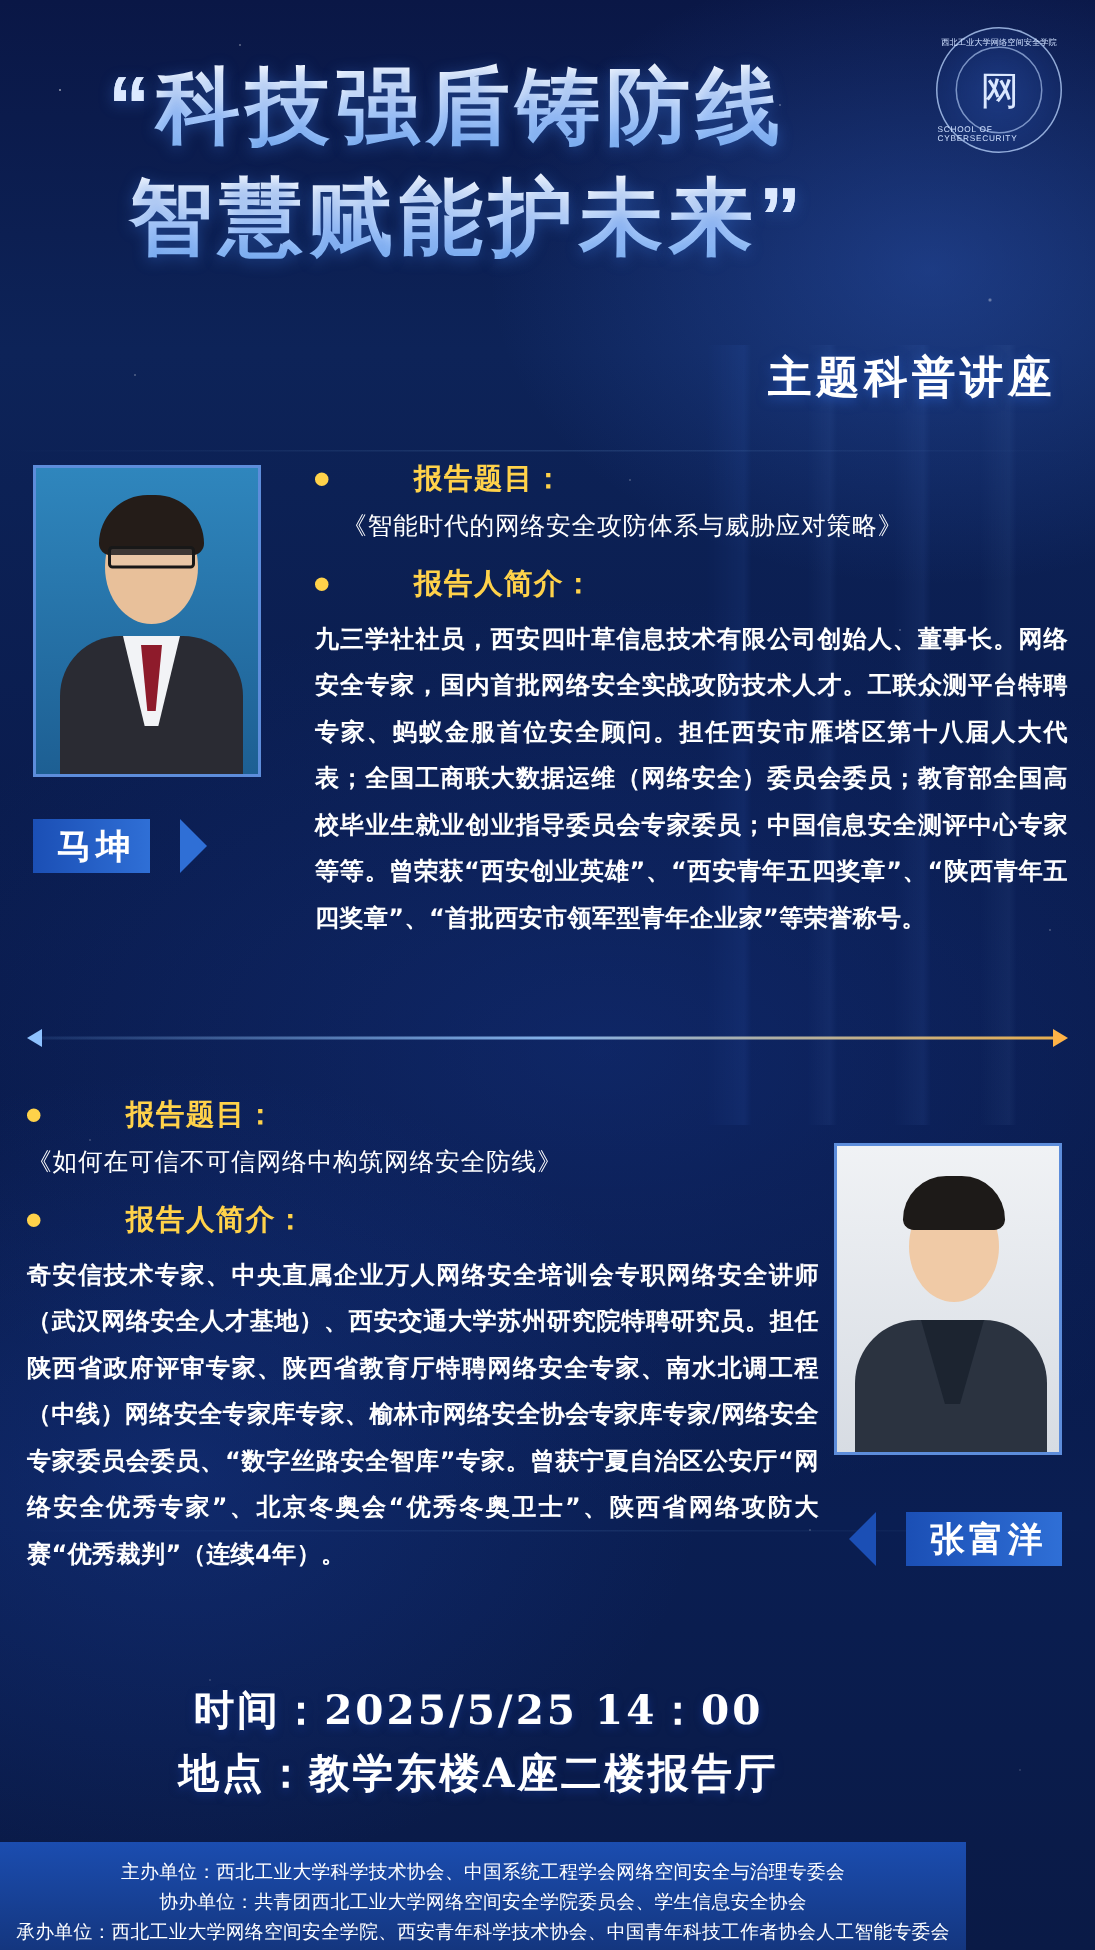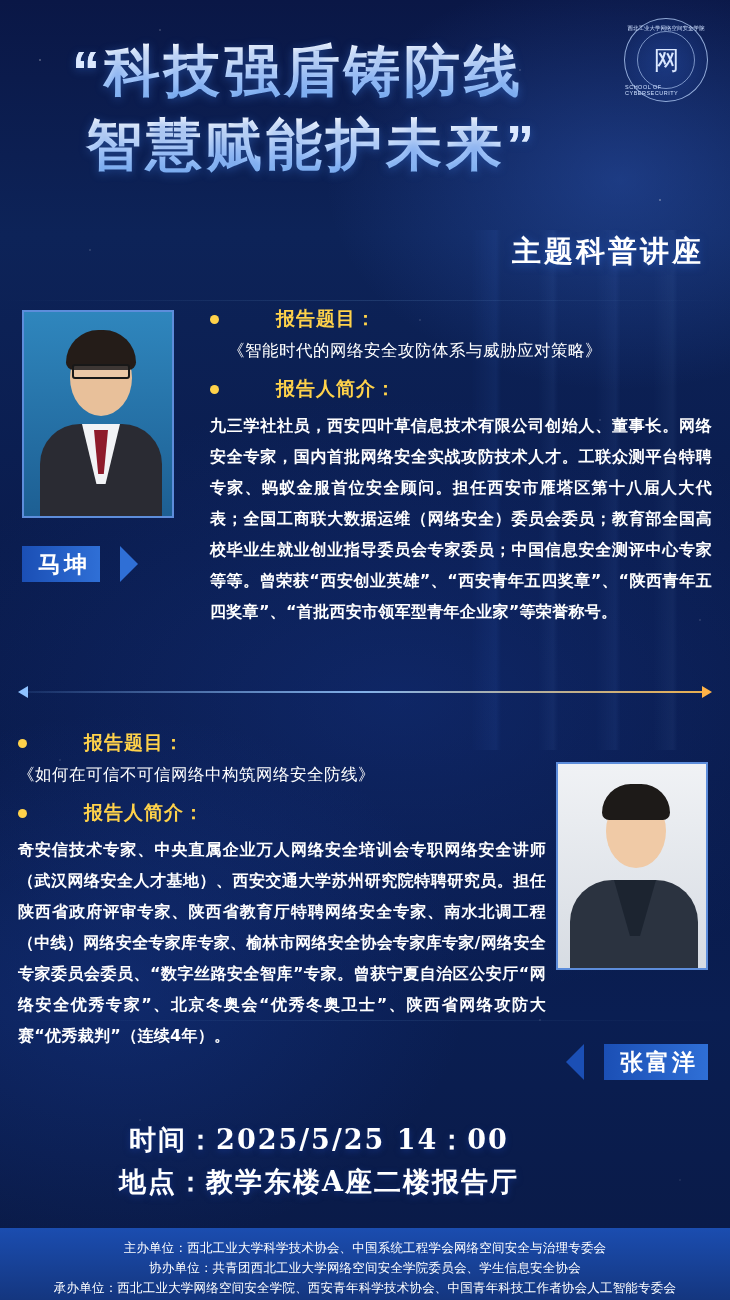--- a/index.html
+++ b/index.html
@@ -199,21 +199,21 @@
   .info {
     position: absolute; left: 0; width: 638px; text-align: center;
     color: #ffffff;
     font-family: "DejaVu Serif", serif;
     font-weight: bold;
     font-size: 27px;
     letter-spacing: 2px;
     text-shadow: 0 2px 6px rgba(20,50,130,0.9);
   }
   .footerbar {
-    position: absolute; left: 0; bottom: 0; width: 730px; height: 72px;
+    position: absolute; left: 0; bottom: 0; width: 644px; height: 72px;
     background: linear-gradient(180deg, #1b4db0, #14367f);
     display: flex; flex-direction: column; align-items: center; justify-content: center;
     gap: 3px;
     padding-top: 8px;
   }
   .footerbar div {
     color: #ffffff;
     font-size: 12.5px;
     letter-spacing: 0.2px;
     white-space: nowrap;
@@ -279,21 +279,21 @@
     <div class="dot-r"></div>
   </div>
 
   <div class="photo" style="right:22px; top:762px;">
     <div class="bg" style="background:linear-gradient(180deg,#f0f2f5,#d7dce3);"></div>
     <div class="face" style="left:48px; top:30px; width:60px; height:74px; background:#f0caa6;"></div>
     <div style="position:absolute;left:44px;top:20px;width:68px;height:36px;background:#1d1a18;border-radius:32px 32px 8px 8px;"></div>
     <div style="position:absolute;left:12px;top:116px;width:128px;height:92px;background:#2b3340;border-radius:42px 42px 0 0;"></div>
     <div style="position:absolute;left:56px;top:116px;width:42px;height:56px;background:#1c2430;clip-path:polygon(0 0,100% 0,62% 100%,38% 100%);"></div>
   </div>
-  <div class="nametag left" style="right:22px; top:1008px;margin-top:36px;">
+  <div class="nametag left" style="right:22px; top:1008px;">
     <div class="arrow"></div>
     <div class="body">张富洋</div>
   </div>
 
   <div style="position:absolute; left:18px; top:730px; width:520px;">
     <div class="sec-head">
       <span class="bullet"></span>
       <span>报告题目：</span>
     </div>
     <div class="topic" style="margin-left:0;">《如何在可信不可信网络中构筑网络安全防线》</div>

